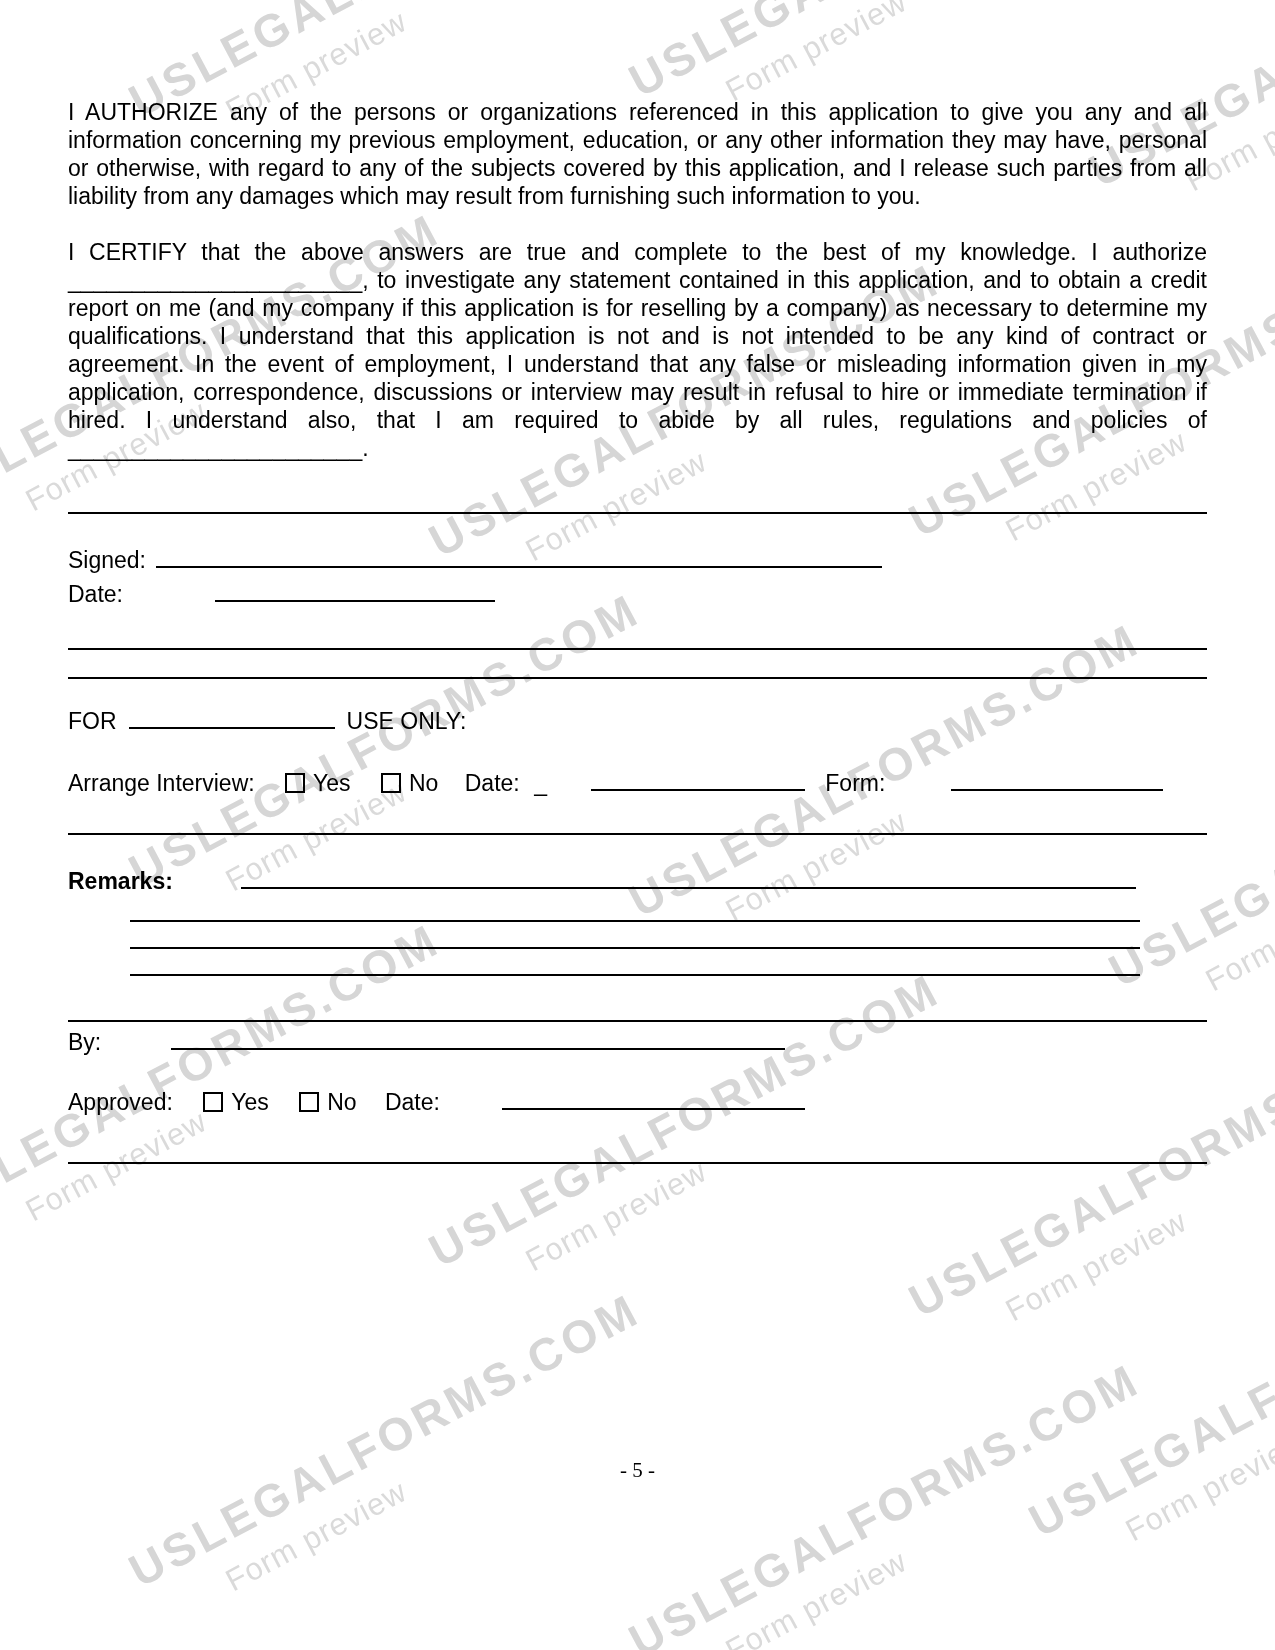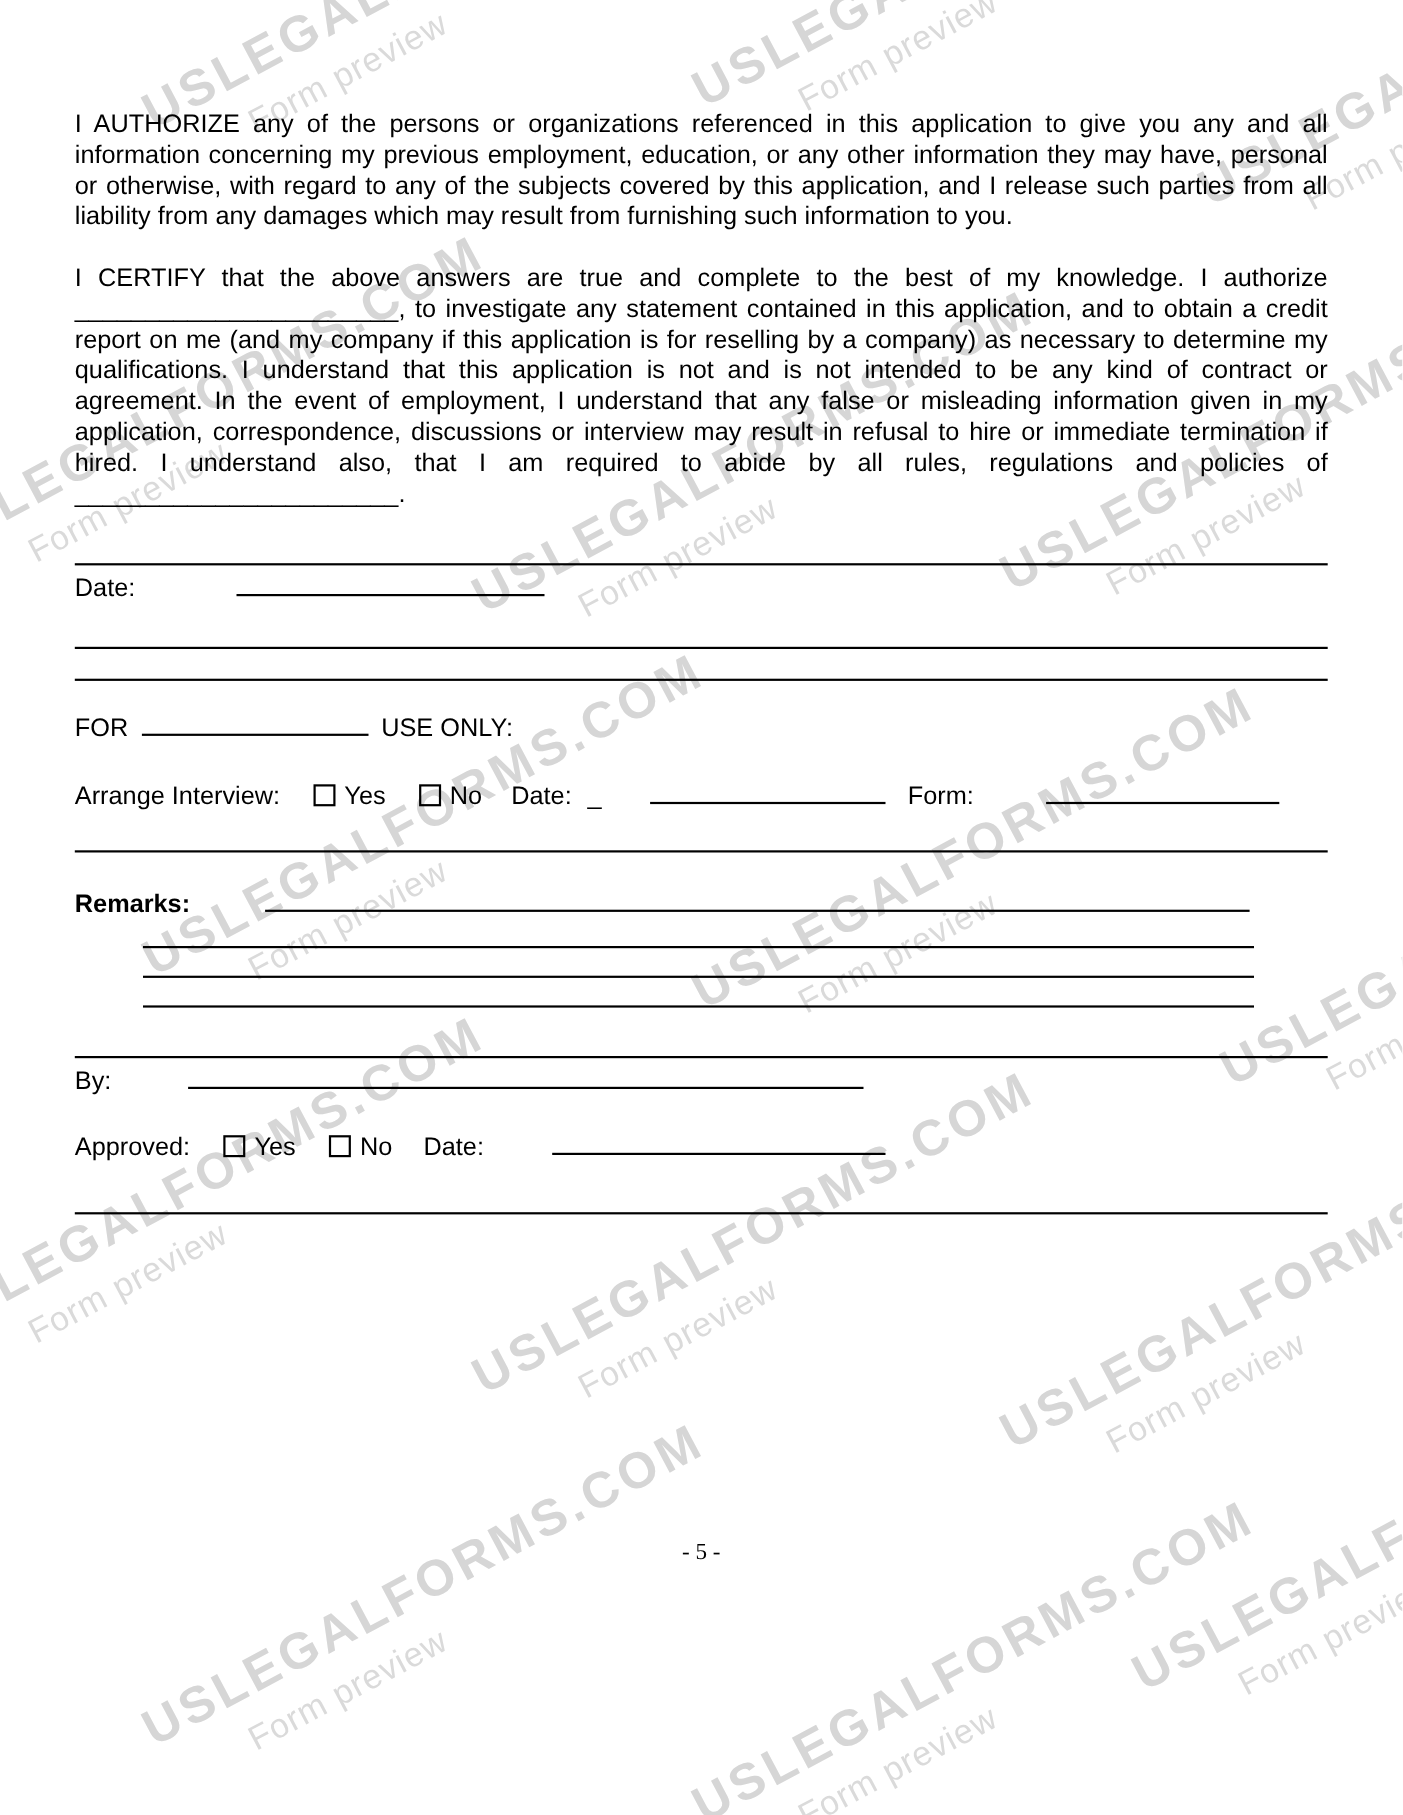--- a/index.html
+++ b/index.html
@@ -163,20 +163,23 @@
   </div>
 
   <div class="content">
 
     <p class="para">I AUTHORIZE any of the persons or organizations referenced in this application to give you any and all information concerning my previous employment, education, or any other information they may have, personal or otherwise, with regard to any of the subjects covered by this application, and I release such parties from all liability from any damages which may result from furnishing such information to you.</p>
 
     <p class="para para-certify">I CERTIFY that the above answers are true and complete to the best of my knowledge. I authorize _______________________, to investigate any statement contained in this application, and to obtain a credit report on me (and my company if this application is for reselling by a company) as necessary to determine my qualifications. I understand that this application is not and is not intended to be any kind of contract or agreement. In the event of employment, I understand that any false or misleading information given in my application, correspondence, discussions or interview may result in refusal to hire or immediate termination if hired. I understand also, that I am required to abide by all rules, regulations and policies of _______________________.</p>
 
     <div class="hr hr-1"></div>
 
+    <div class="row signed-row">
+      <span>Signed:</span><span class="blank signed-blank"></span>
+    </div>
     <div class="row date-row">
       <span>Date:</span><span class="blank date-blank"></span>
     </div>
 
     <div class="hr hr-2"></div>
     <div class="hr hr-3"></div>
 
     <div class="row office-row">
       <span>FOR</span><span class="blank for-blank"></span><span>USE ONLY:</span>
     </div>

